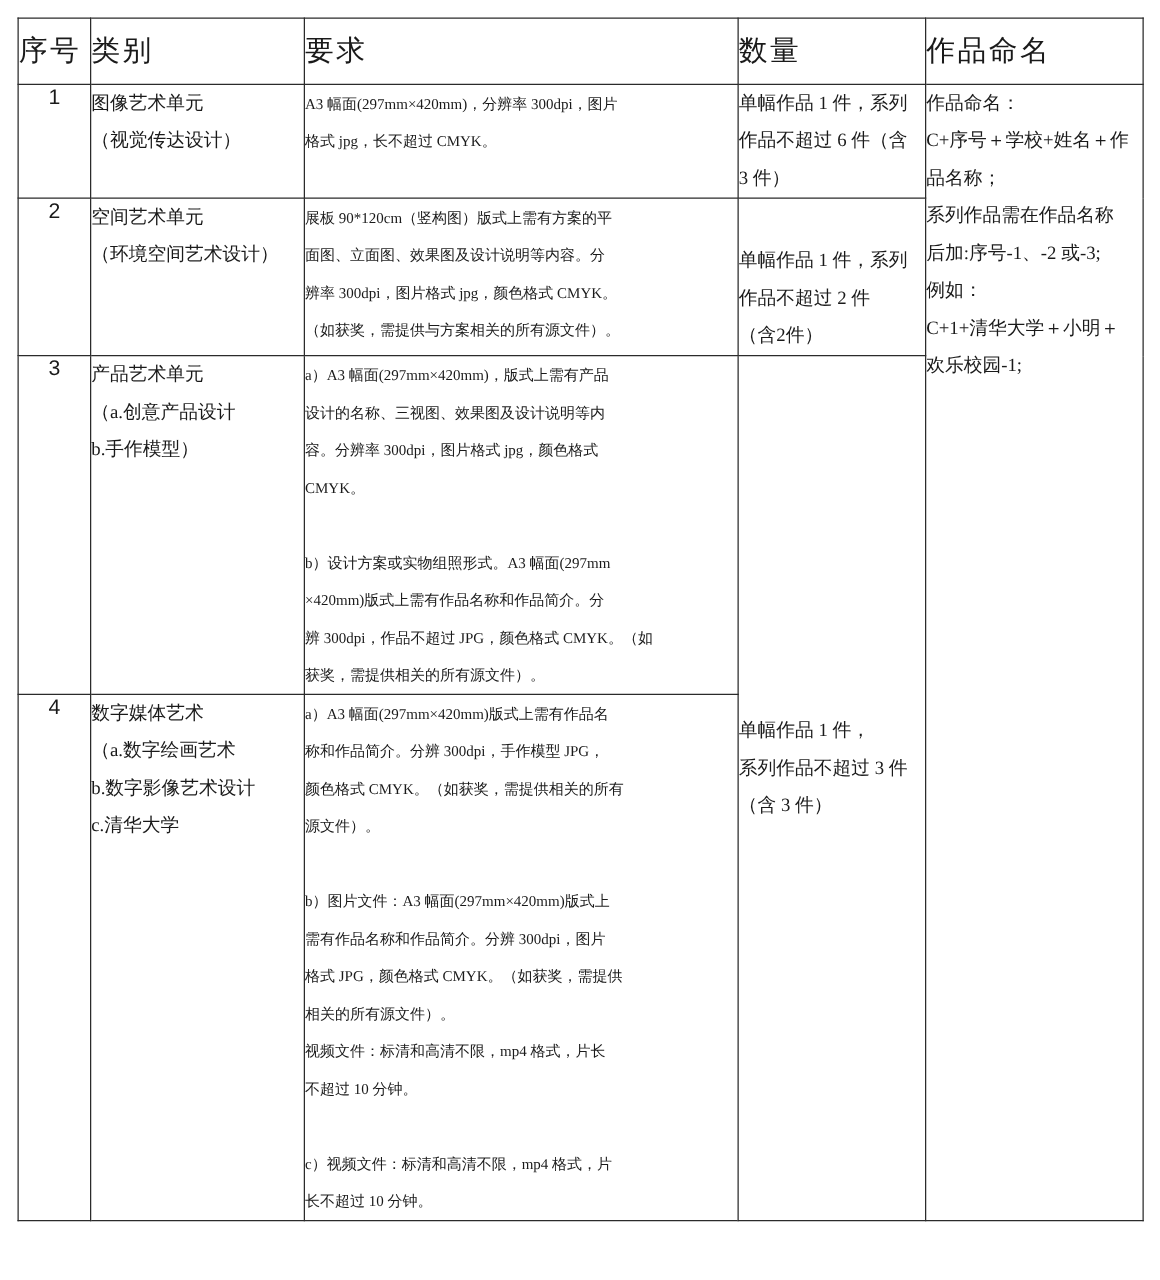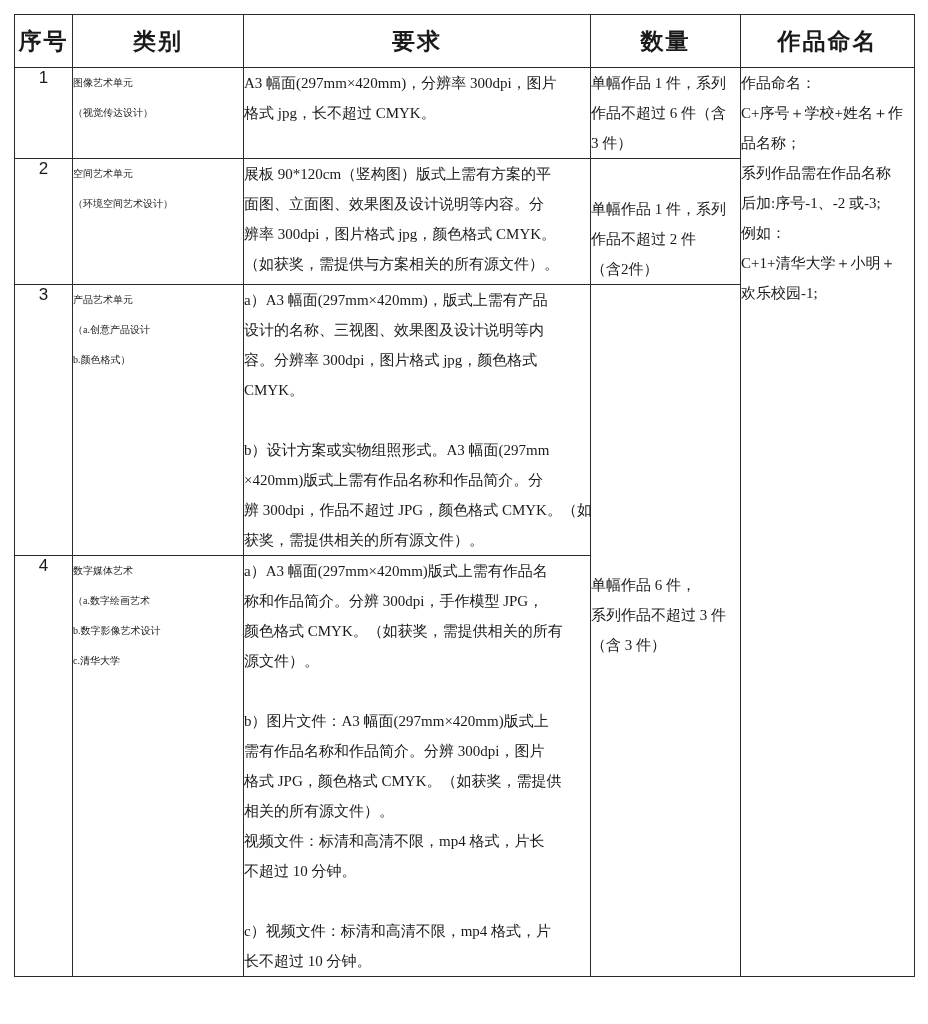--- a/index.html
+++ b/index.html
@@ -38,46 +38,46 @@
   
   col.c-no   { width: 58px; }
   col.c-cat  { width: 171px; }
   col.c-req  { width: 347px; }
   col.c-qty  { width: 150px; }
   col.c-name { width: 174px; }
 
   
   th.hdr {
     height: 52px;
-    font-weight: bold;
+    font-weight: normal;
     font-size: 23px;
     letter-spacing: 2px;
-    text-align: center;
+    text-align: left;
     vertical-align: middle;
     font-family: "DejaVu Serif", "Liberation Serif", serif;
     padding: 0;
   }
   th.hdr .hdr-txt { display: block; line-height: 52px; }
 
   
   td.no-cell {
     text-align: center;
     font-size: 17px;
     font-family: "Liberation Sans", "DejaVu Sans", sans-serif;
     padding-top: 8px;
     letter-spacing: 0;
   }
   td.cat-cell {
-    font-size: 10px;
+    font-size: 15px;
     line-height: 30px;
     padding: 5px 4px 6px 6px;
     margin-left: 37px;
   }
   td.req-cell {
-    font-size: 15px;
+    font-size: 12px;
     line-height: 30px;
     padding: 5px 3px 6px 4px;
   }
   td.qty-cell {
     font-size: 15px;
     line-height: 30px;
     padding: 5px 3px 6px 6px;
   }
   td.qty-cell.mid { vertical-align: top; }
   td.name-cell {
@@ -174,35 +174,35 @@
           </td>
       </tr>
 
       <tr>
         <td class="no-cell">
           <span>3</span>
         </td>
         <td class="cat-cell">
             <span class="line">产品艺术单元</span>
             <span class="line">（a.创意产品设计</span>
-            <span class="line">b.颜色格式）</span>
+            <span class="line">b.手作模型）</span>
           </td>
         <td class="req-cell">
             <span class="line">a）A3 幅面(297mm×420mm)，版式上需有产品</span>
             <span class="line">设计的名称、三视图、效果图及设计说明等内</span>
             <span class="line">容。分辨率 300dpi，图片格式 jpg，颜色格式</span>
             <span class="line">CMYK。</span>
             <span class="blank-line"></span>
             <span class="line">b）设计方案或实物组照形式。A3 幅面(297mm</span>
             <span class="line">×420mm)版式上需有作品名称和作品简介。分</span>
             <span class="line">辨 300dpi，作品不超过 JPG，颜色格式 CMYK。（如</span>
             <span class="line">获奖，需提供相关的所有源文件）。</span>
           </td>
         <td class="qty-cell mid" rowspan="2" style="padding-top:285px;">
-            <span class="line">单幅作品 6 件，</span>
+            <span class="line">单幅作品 1 件，</span>
             <span class="line">系列作品不超过 3 件</span>
             <span class="line">（含 3 件）</span>
           </td>
       </tr>
 
       <tr>
         <td class="no-cell">
           <span>4</span>
         </td>
         <td class="cat-cell">

